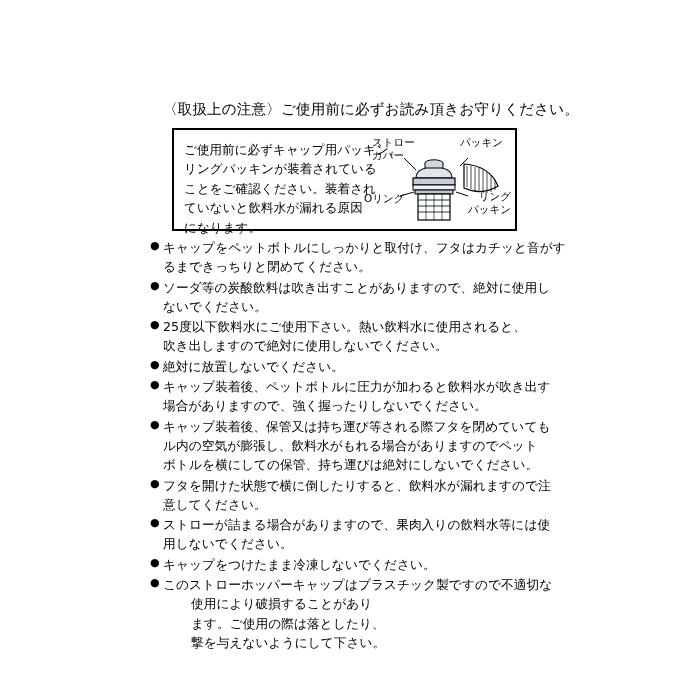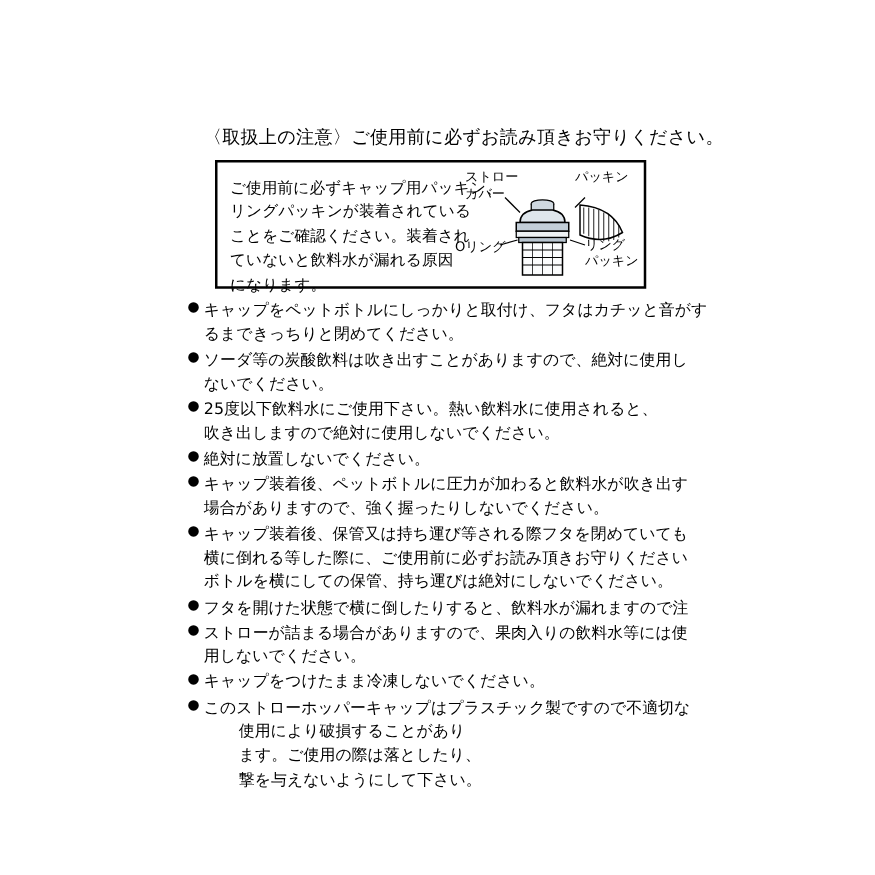--- a/index.html
+++ b/index.html
@@ -58,20 +58,21 @@
     top: 0px;
     width: 155px;
     height: 103px;
   }
   .diagram svg { display: block; }
   .lbl {
     position: absolute;
     font-size: 10.5px;
     line-height: 1.25;
     white-space: nowrap;
+    text-align: right;
   }
   .lbl-straw-cover { left: 8px; top: 6px; text-align: left; }
   .lbl-packing { left: 96px; top: 6px; }
   .lbl-oring { left: 0px; top: 62px; }
   .lbl-ring-packing { left: 104px; top: 60px; }
 
   
   .list {
     position: absolute;
     left: 150px;
@@ -197,27 +198,28 @@
 
     <div class="item">
       <span class="bullet">●</span>
       <p>キャップ装着後、ペットボトルに圧力が加わると飲料水が吹き出す</p>
       <p>場合がありますので、強く握ったりしないでください。</p>
     </div>
 
     <div class="item">
       <span class="bullet">●</span>
       <p>キャップ装着後、保管又は持ち運び等される際フタを閉めていても</p>
-      <p>横に倒れる等した際に、ご使用前に必ずお読み頂きお守りください</p>
+      <p>ル内の空気が膨張し、飲料水がもれる場合がありますのでペット</p>
       <p>ボトルを横にしての保管、持ち運びは絶対にしないでください。</p>
     </div>
 
     <div class="item">
       <span class="bullet">●</span>
       <p>フタを開けた状態で横に倒したりすると、飲料水が漏れますので注</p>
+      <p>意してください。</p>
     </div>
 
     <div class="item">
       <span class="bullet">●</span>
       <p>ストローが詰まる場合がありますので、果肉入りの飲料水等には使</p>
       <p>用しないでください。</p>
     </div>
 
     <div class="item">
       <span class="bullet">●</span>

